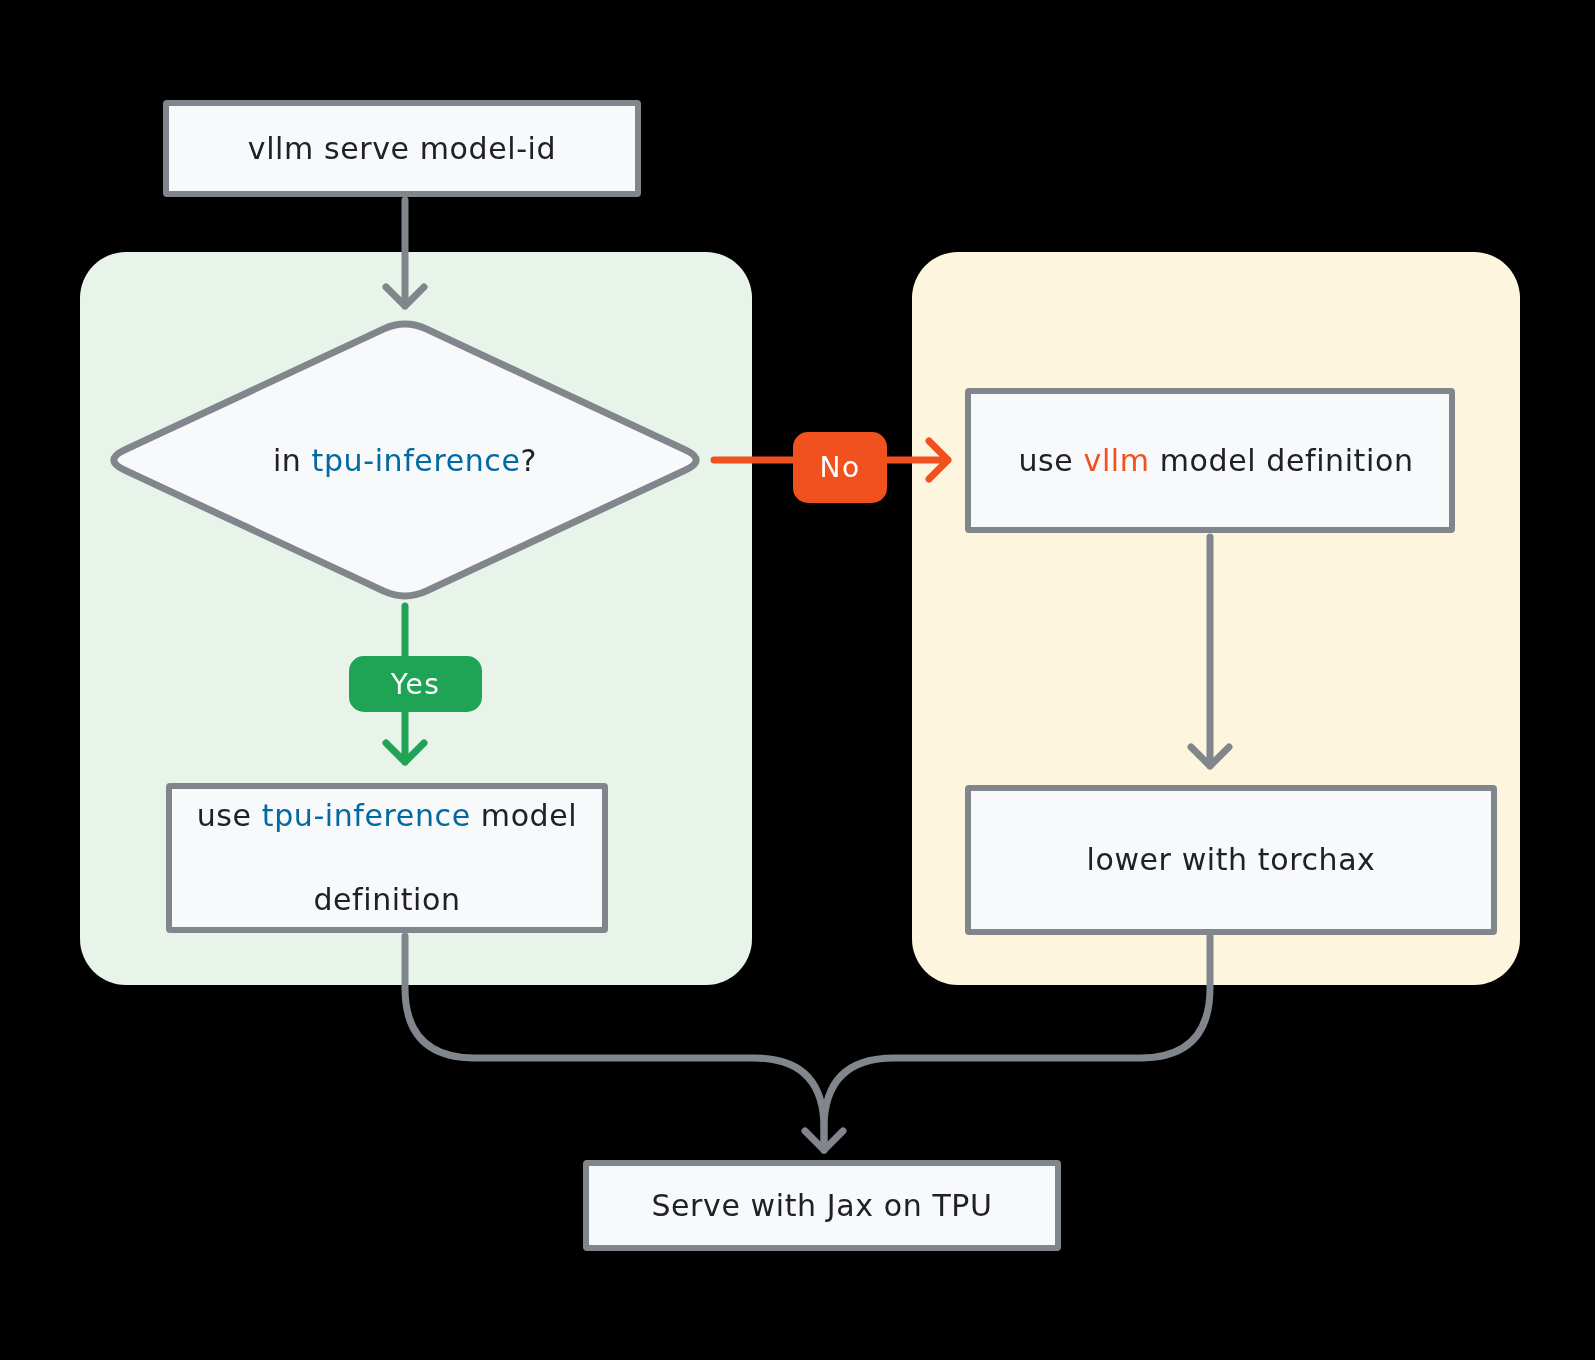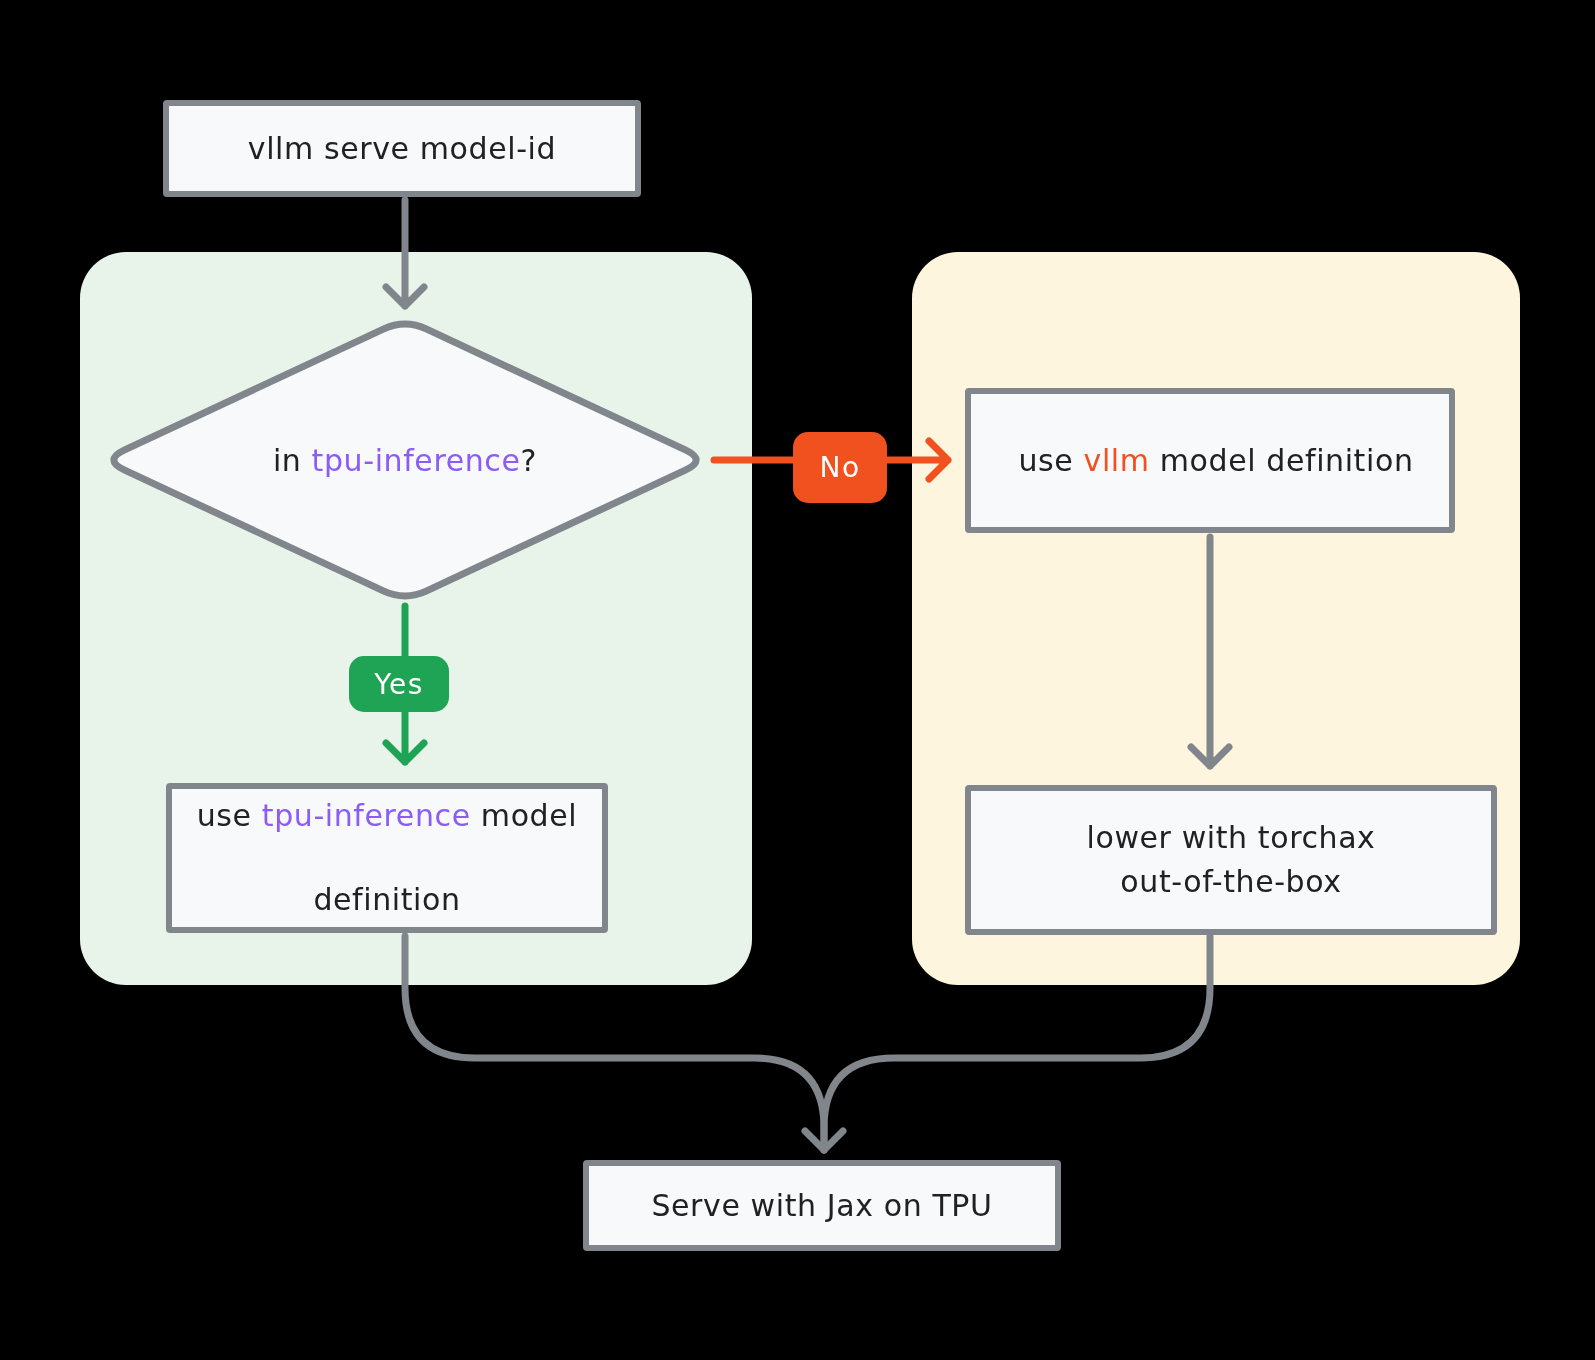--- a/index.html
+++ b/index.html
@@ -77,30 +77,30 @@
     align-items: center;
     justify-content: center;
     color: #FFFFFF;
     font-size: 28px;
     font-weight: 500;
     letter-spacing: 1.5px;
     border-radius: 15px;
   }
   #yes-badge {
     left: 349px; top: 656px;
-    width: 100px; height: 56px;
+    width: 133px; height: 56px;
     background: #1EA454;
   }
   #no-badge {
     left: 793px; top: 432px;
     width: 94px; height: 71px;
     background: #F0511E;
   }
   .c-blue   { color: #4285F4; }
-  .c-green  { color: #8b5cf6; }
+  .c-green  { color: #0369a1; }
   .c-orange { color: #F0511E; }
 </style>
 </head>
 <body>
 
 <div id="canvas">
 
   <div id="green-container" class="container"></div>
   <div id="yellow-container" class="container"></div>
 
@@ -147,20 +147,19 @@
   </div>
 
   <div id="vllm-node" class="node">
     <div class="line">
       <span>use </span><span class="c-orange">vllm</span><span> model definition</span>
     </div>
   </div>
 
   <div id="torchax-node" class="node">
     <div class="line">lower with torchax</div>
-    <div class="line">out-of-the-box</div>
   </div>
 
   <div id="end-node" class="node">
     <div class="line">Serve with Jax on TPU</div>
   </div>
 
 </div>
 
 </body></html>

